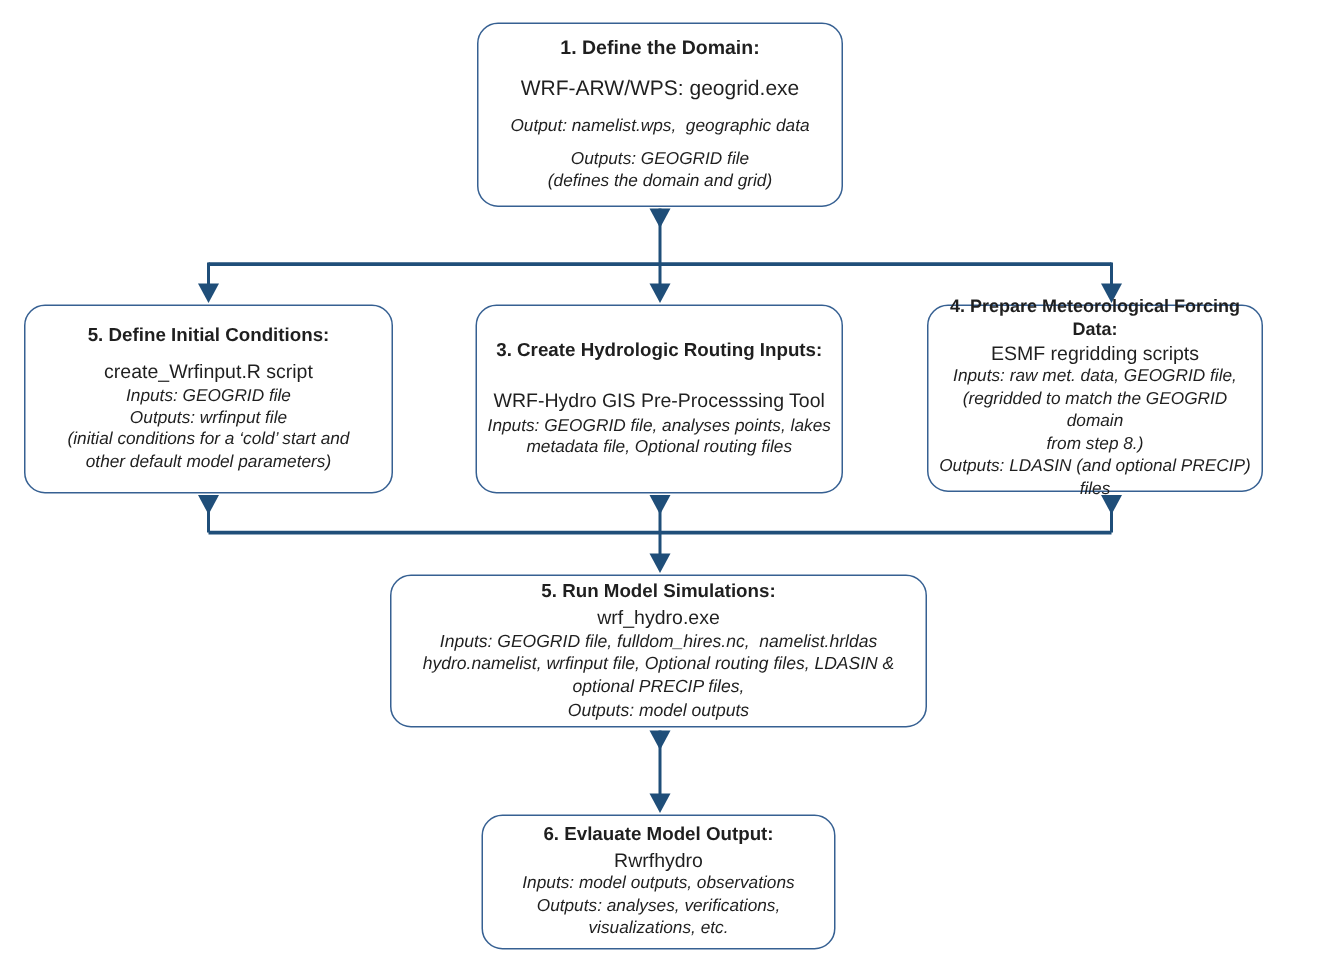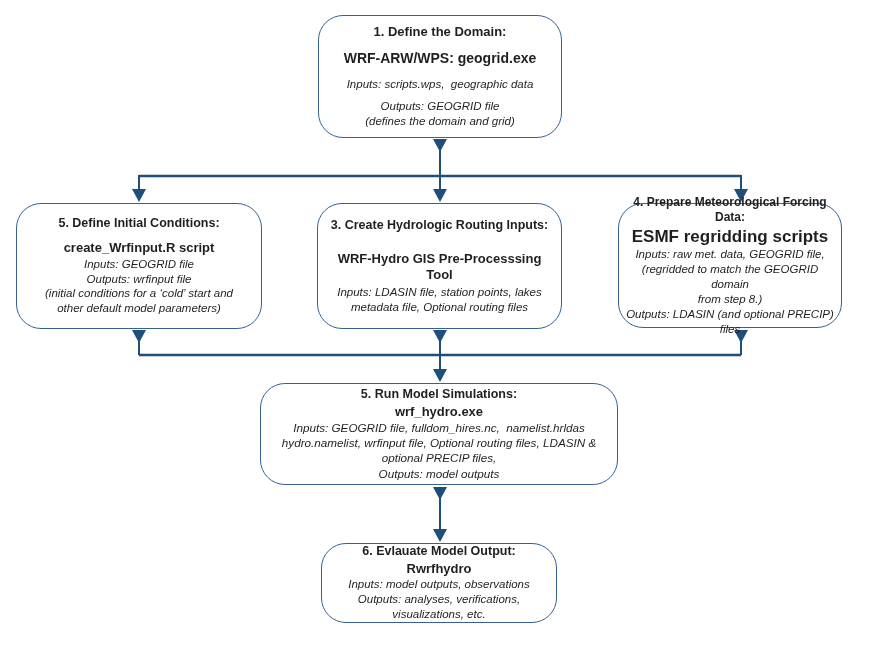--- a/index.html
+++ b/index.html
@@ -17,48 +17,48 @@
     overflow:hidden;
   }
   #connectors{position:absolute;left:0;top:0;width:878px;height:650px;}
   .conn-line{stroke:var(--arrow);stroke-width:2;fill:none;}
   .conn-bar{stroke:var(--arrow);stroke-width:2.5;fill:none;}
   .conn-head{fill:var(--arrow);stroke:none;}
   .box{
     position:absolute;
     box-sizing:border-box;
     border:1.6px solid var(--border);
-    border-radius:25px;
+    border-radius:14px;
     background:var(--bg);
     color:var(--text);
     display:flex;flex-direction:column;
     justify-content:center;align-items:center;
     text-align:center;
     padding:18px 7px;
   }
   .h1{font-weight:bold;font-size:12.5px;line-height:1.25;white-space:pre-wrap;}
-  .h2{font-weight:bold;font-size:13px;line-height:1.25;white-space:pre-wrap;}
+  .h2{font-weight:normal;font-size:13px;line-height:1.25;white-space:pre-wrap;}
   .bline{font-style:italic;font-size:11.5px;line-height:1.3;white-space:pre-wrap;}
   
   .b1{left:318px;top:15px;width:244px;height:123px;}
   .b1 .h1{font-size:13px;margin-bottom:10px;}
   .b1 .h2{font-size:14px;margin-bottom:10px;}
   .b1 .gap{margin-bottom:7px;}
   .b2{left:16px;top:203px;width:246px;height:126px;}
   .b2 .h1{margin-bottom:9px;}
   .b3{left:317px;top:203px;width:245px;height:126px;}
   .b3 .h1{margin-bottom:18px;}
   .b3 .h2{margin-bottom:1px;}
   .b4{left:618px;top:203px;width:224px;height:125px;}
   .b4 .h1{font-size:12px;margin-bottom:1px;}
-  .b4 .h2{font-size:17px;text-align:right;}
+  .b4 .h2{font-size:13px;text-align:right;}
   .b5{left:260px;top:383px;width:358px;height:102px;}
   .b5 .h1{margin-bottom:1px;}
   .b5 .bline{font-size:11.7px;}
-  .b6{left:321px;top:543px;width:236px;height:80px;}
+  .b6{left:321px;top:543px;width:236px;height:90px;}
   .b6 .h1{margin-bottom:1px;}
 </style>
 </head>
 <body>
 
 <div id="canvas">
 
   <svg id="connectors" viewBox="0 0 878 650" xmlns="http://www.w3.org/2000/svg">
 
     <g>
@@ -89,38 +89,38 @@
     <g>
       <path class="conn-head" d="M433 487 L447 487 L440 500 Z"></path>
       <path class="conn-line" d="M440 487 V530"></path>
       <path class="conn-head" d="M433 529 L447 529 L440 542 Z"></path>
     </g>
   </svg>
 
   <div class="box b1">
     <div class="h1">1. Define the Domain:</div>
     <div class="h2">WRF-ARW/WPS: geogrid.exe</div>
-    <div class="bline gap">Inputs: scripts.wps,  geographic data</div>
+    <div class="bline gap">Output: namelist.wps,  geographic data</div>
     <div class="bline">Outputs: GEOGRID file</div>
     <div class="bline">(defines the domain and grid)</div>
   </div>
 
   <div class="box b2">
     <div class="h1">5. Define Initial Conditions:</div>
     <div class="h2">create_Wrfinput.R script</div>
     <div class="bline">Inputs: GEOGRID file</div>
     <div class="bline">Outputs: wrfinput file</div>
     <div class="bline">(initial conditions for a ‘cold’ start and</div>
     <div class="bline">other default model parameters)</div>
   </div>
 
   <div class="box b3">
     <div class="h1">3. Create Hydrologic Routing Inputs:</div>
     <div class="h2">WRF-Hydro GIS Pre-Processsing Tool</div>
-    <div class="bline">Inputs: LDASIN file, station points, lakes</div>
+    <div class="bline">Inputs: GEOGRID file, analyses points, lakes</div>
     <div class="bline">metadata file, Optional routing files</div>
   </div>
 
   <div class="box b4">
     <div class="h1">4. Prepare Meteorological Forcing Data:</div>
     <div class="h2">ESMF regridding scripts</div>
     <div class="bline">Inputs: raw met. data, GEOGRID file,</div>
     <div class="bline">(regridded to match the GEOGRID domain</div>
     <div class="bline">from step 8.)</div>
     <div class="bline">Outputs: LDASIN (and optional PRECIP) files</div>

